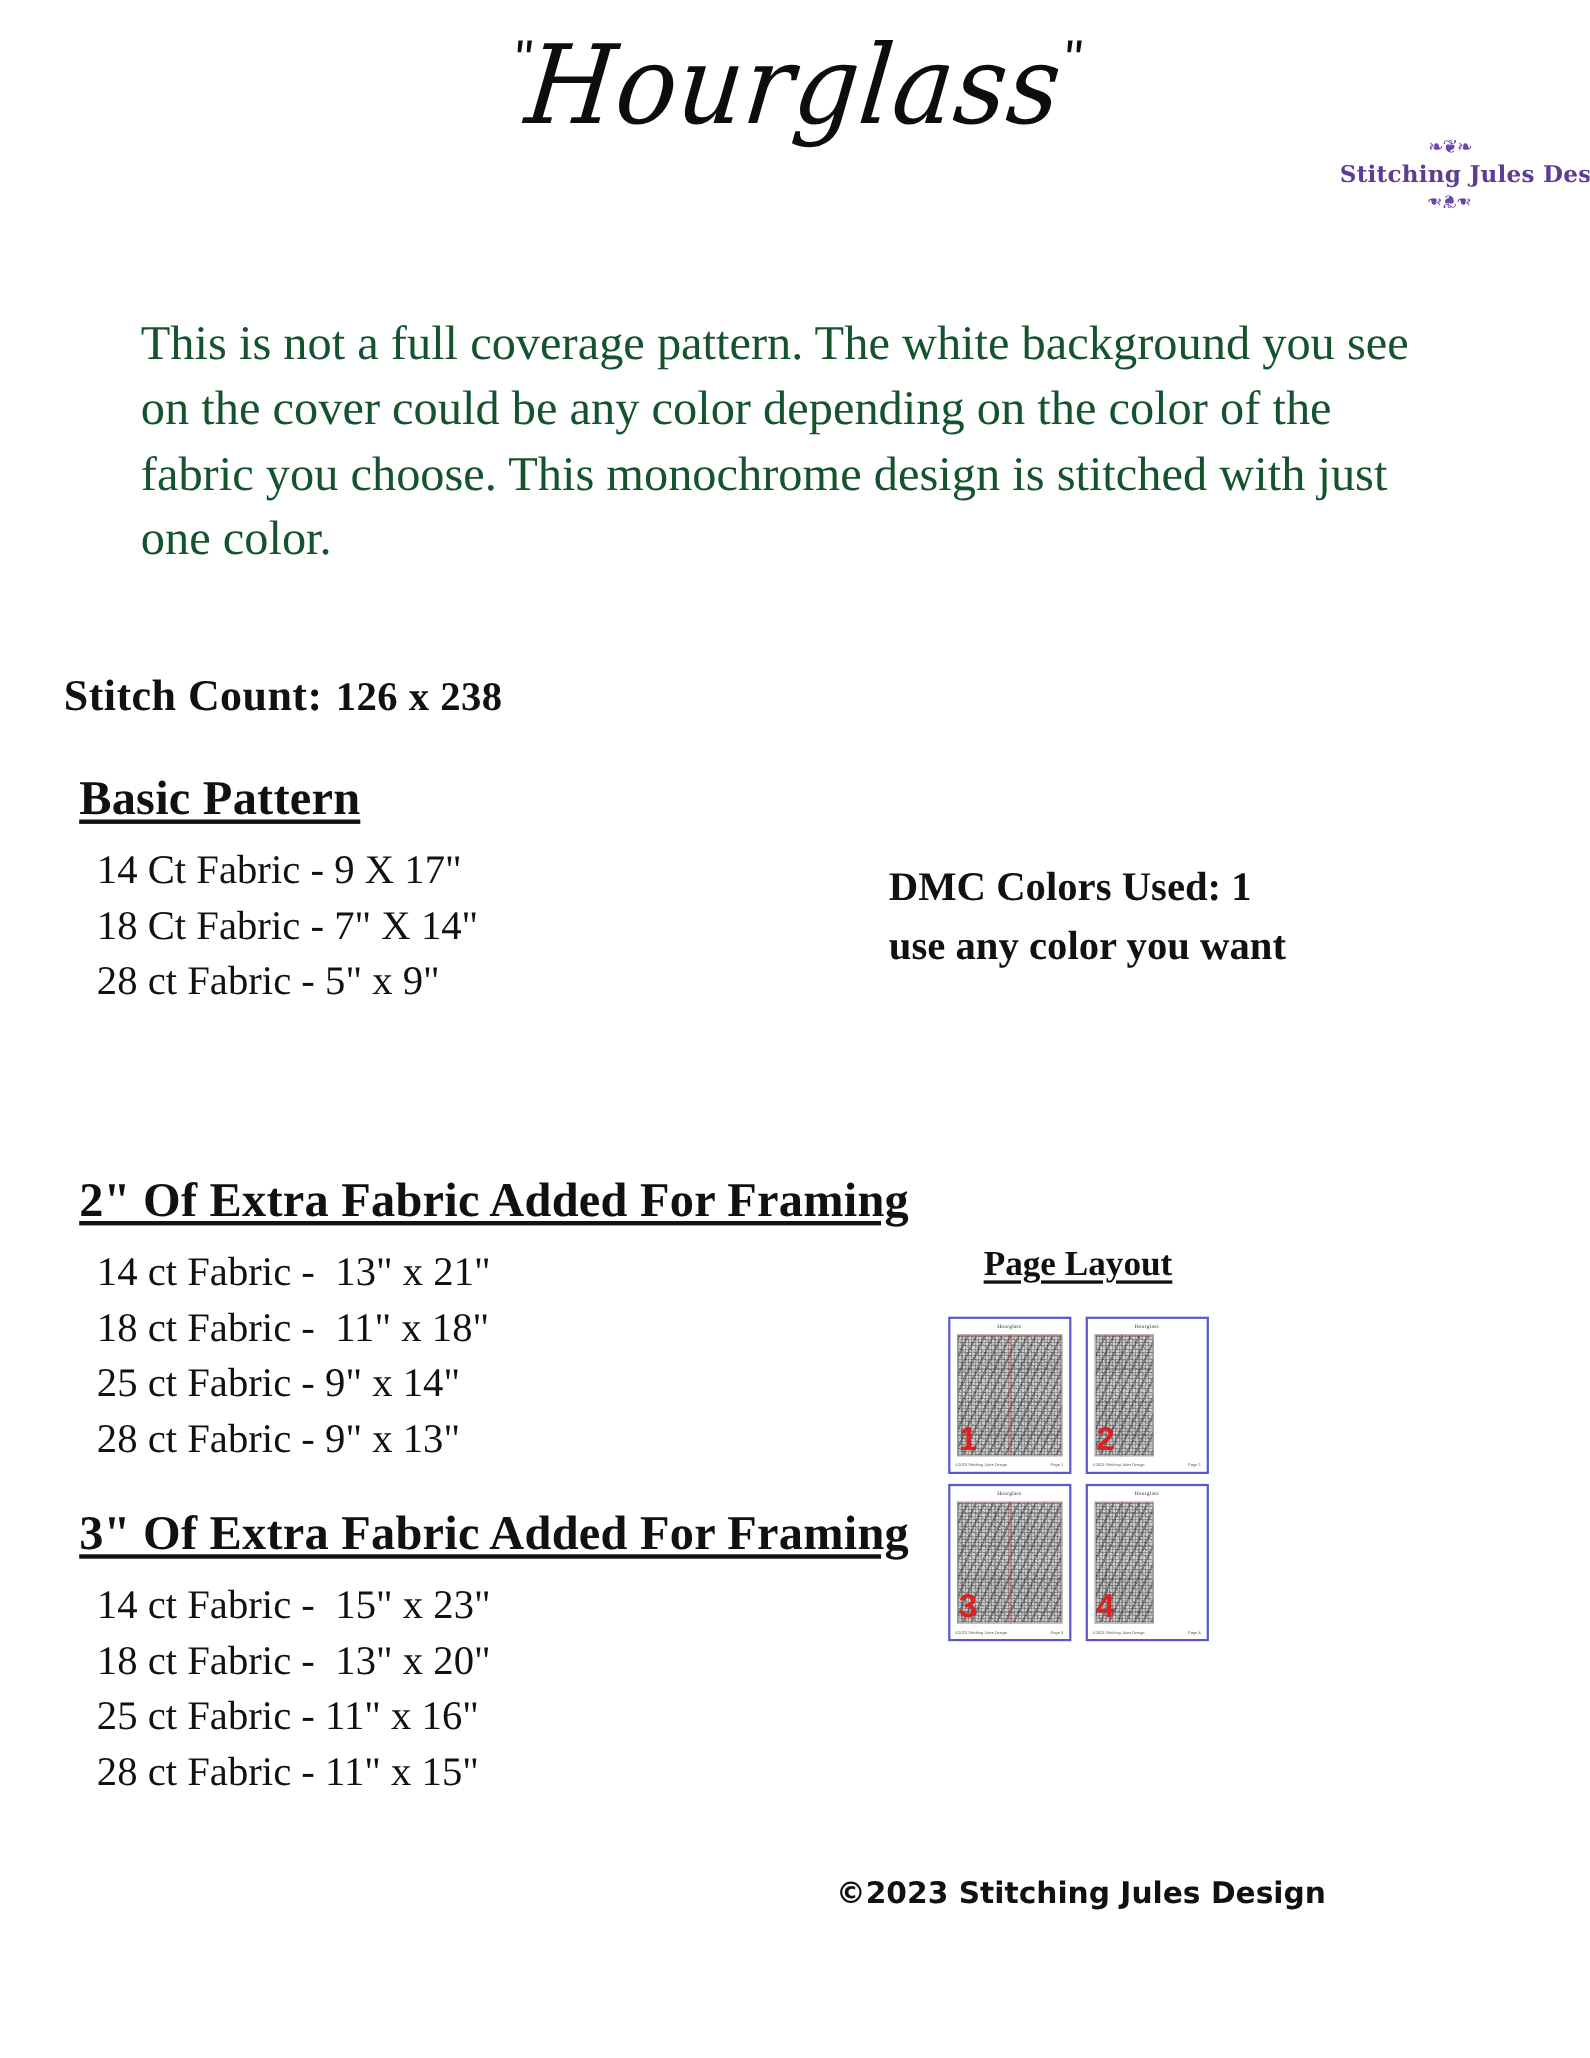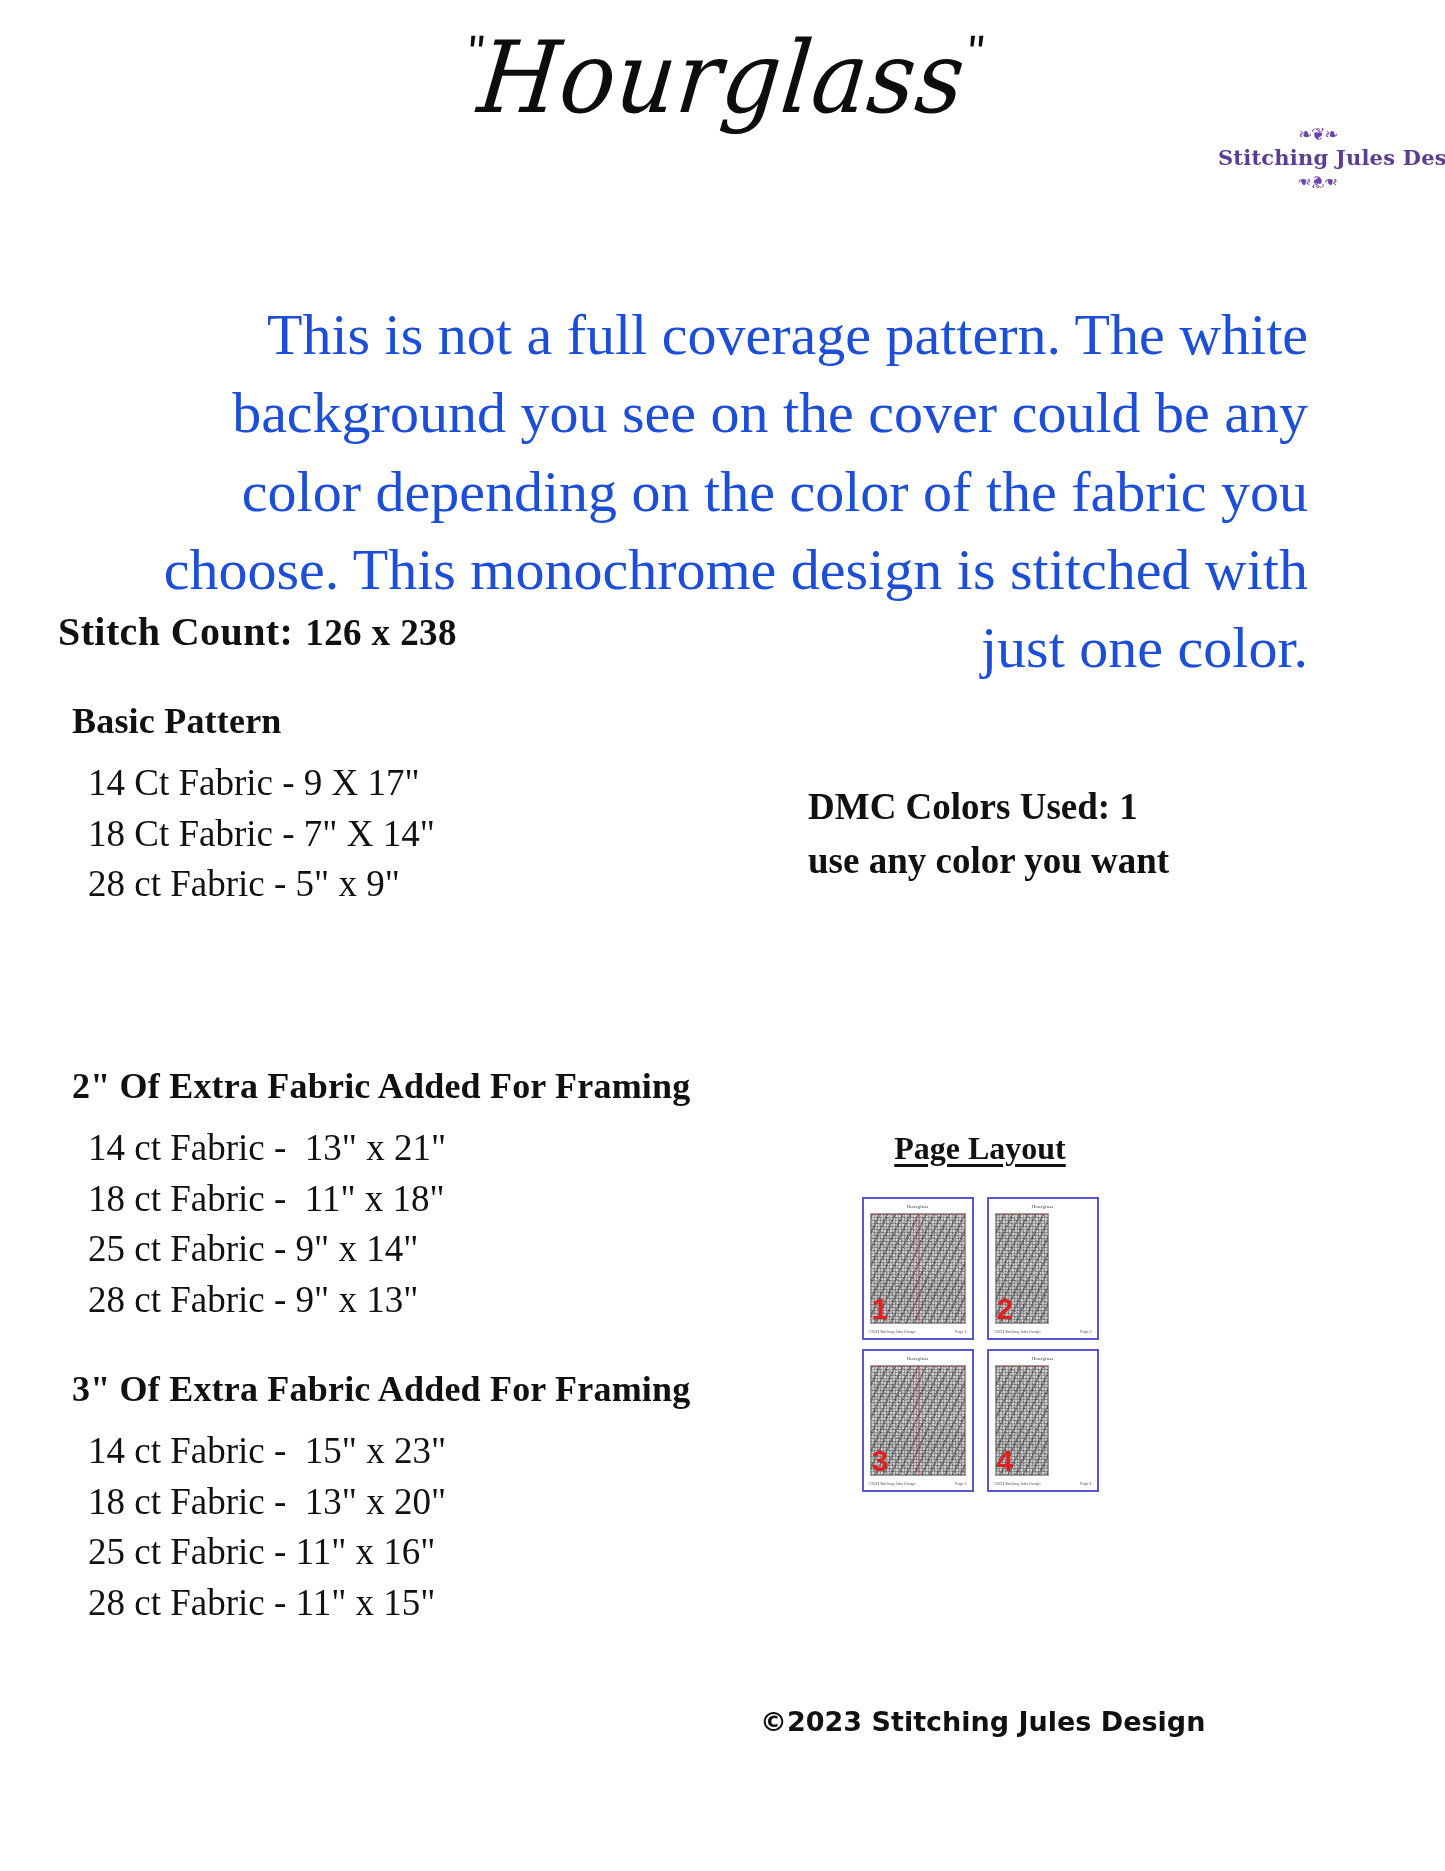--- a/index.html
+++ b/index.html
@@ -73,25 +73,25 @@
     line-height: 1.25;
     white-space: nowrap;
   }
 
   
   .intro {
     position: absolute;
     left: 128px;
     top: 238px;
     width: 1180px;
-    text-align: right;
-    font-size: 58px;
+    text-align: left;
+    font-size: 44px;
     line-height: 1.35;
     font-family: "Liberation Serif", serif;
-    color: #1d4ed8;
+    color: #14532d;
   }
 
   
   .stitch-count {
     position: absolute;
     left: 58px;
     top: 608px;
     font-size: 40px;
     font-weight: 700;
     letter-spacing: 0.4px;
@@ -103,22 +103,23 @@
     margin-left: 12px;
   }
 
   
   .section {
     position: absolute;
     left: 72px;
   }
   .section h2 {
     margin: 0 0 10px 0;
-    font-size: 36px;
-    font-weight: 700;
+    font-size: 44px;
+    font-weight: 700;
+    text-decoration: underline;
     text-underline-offset: 5px;
     letter-spacing: 0.2px;
     white-space: nowrap;
   }
   .section ul {
     list-style: none;
     margin: 16px;
     padding: 0;
   }
   .section li {

